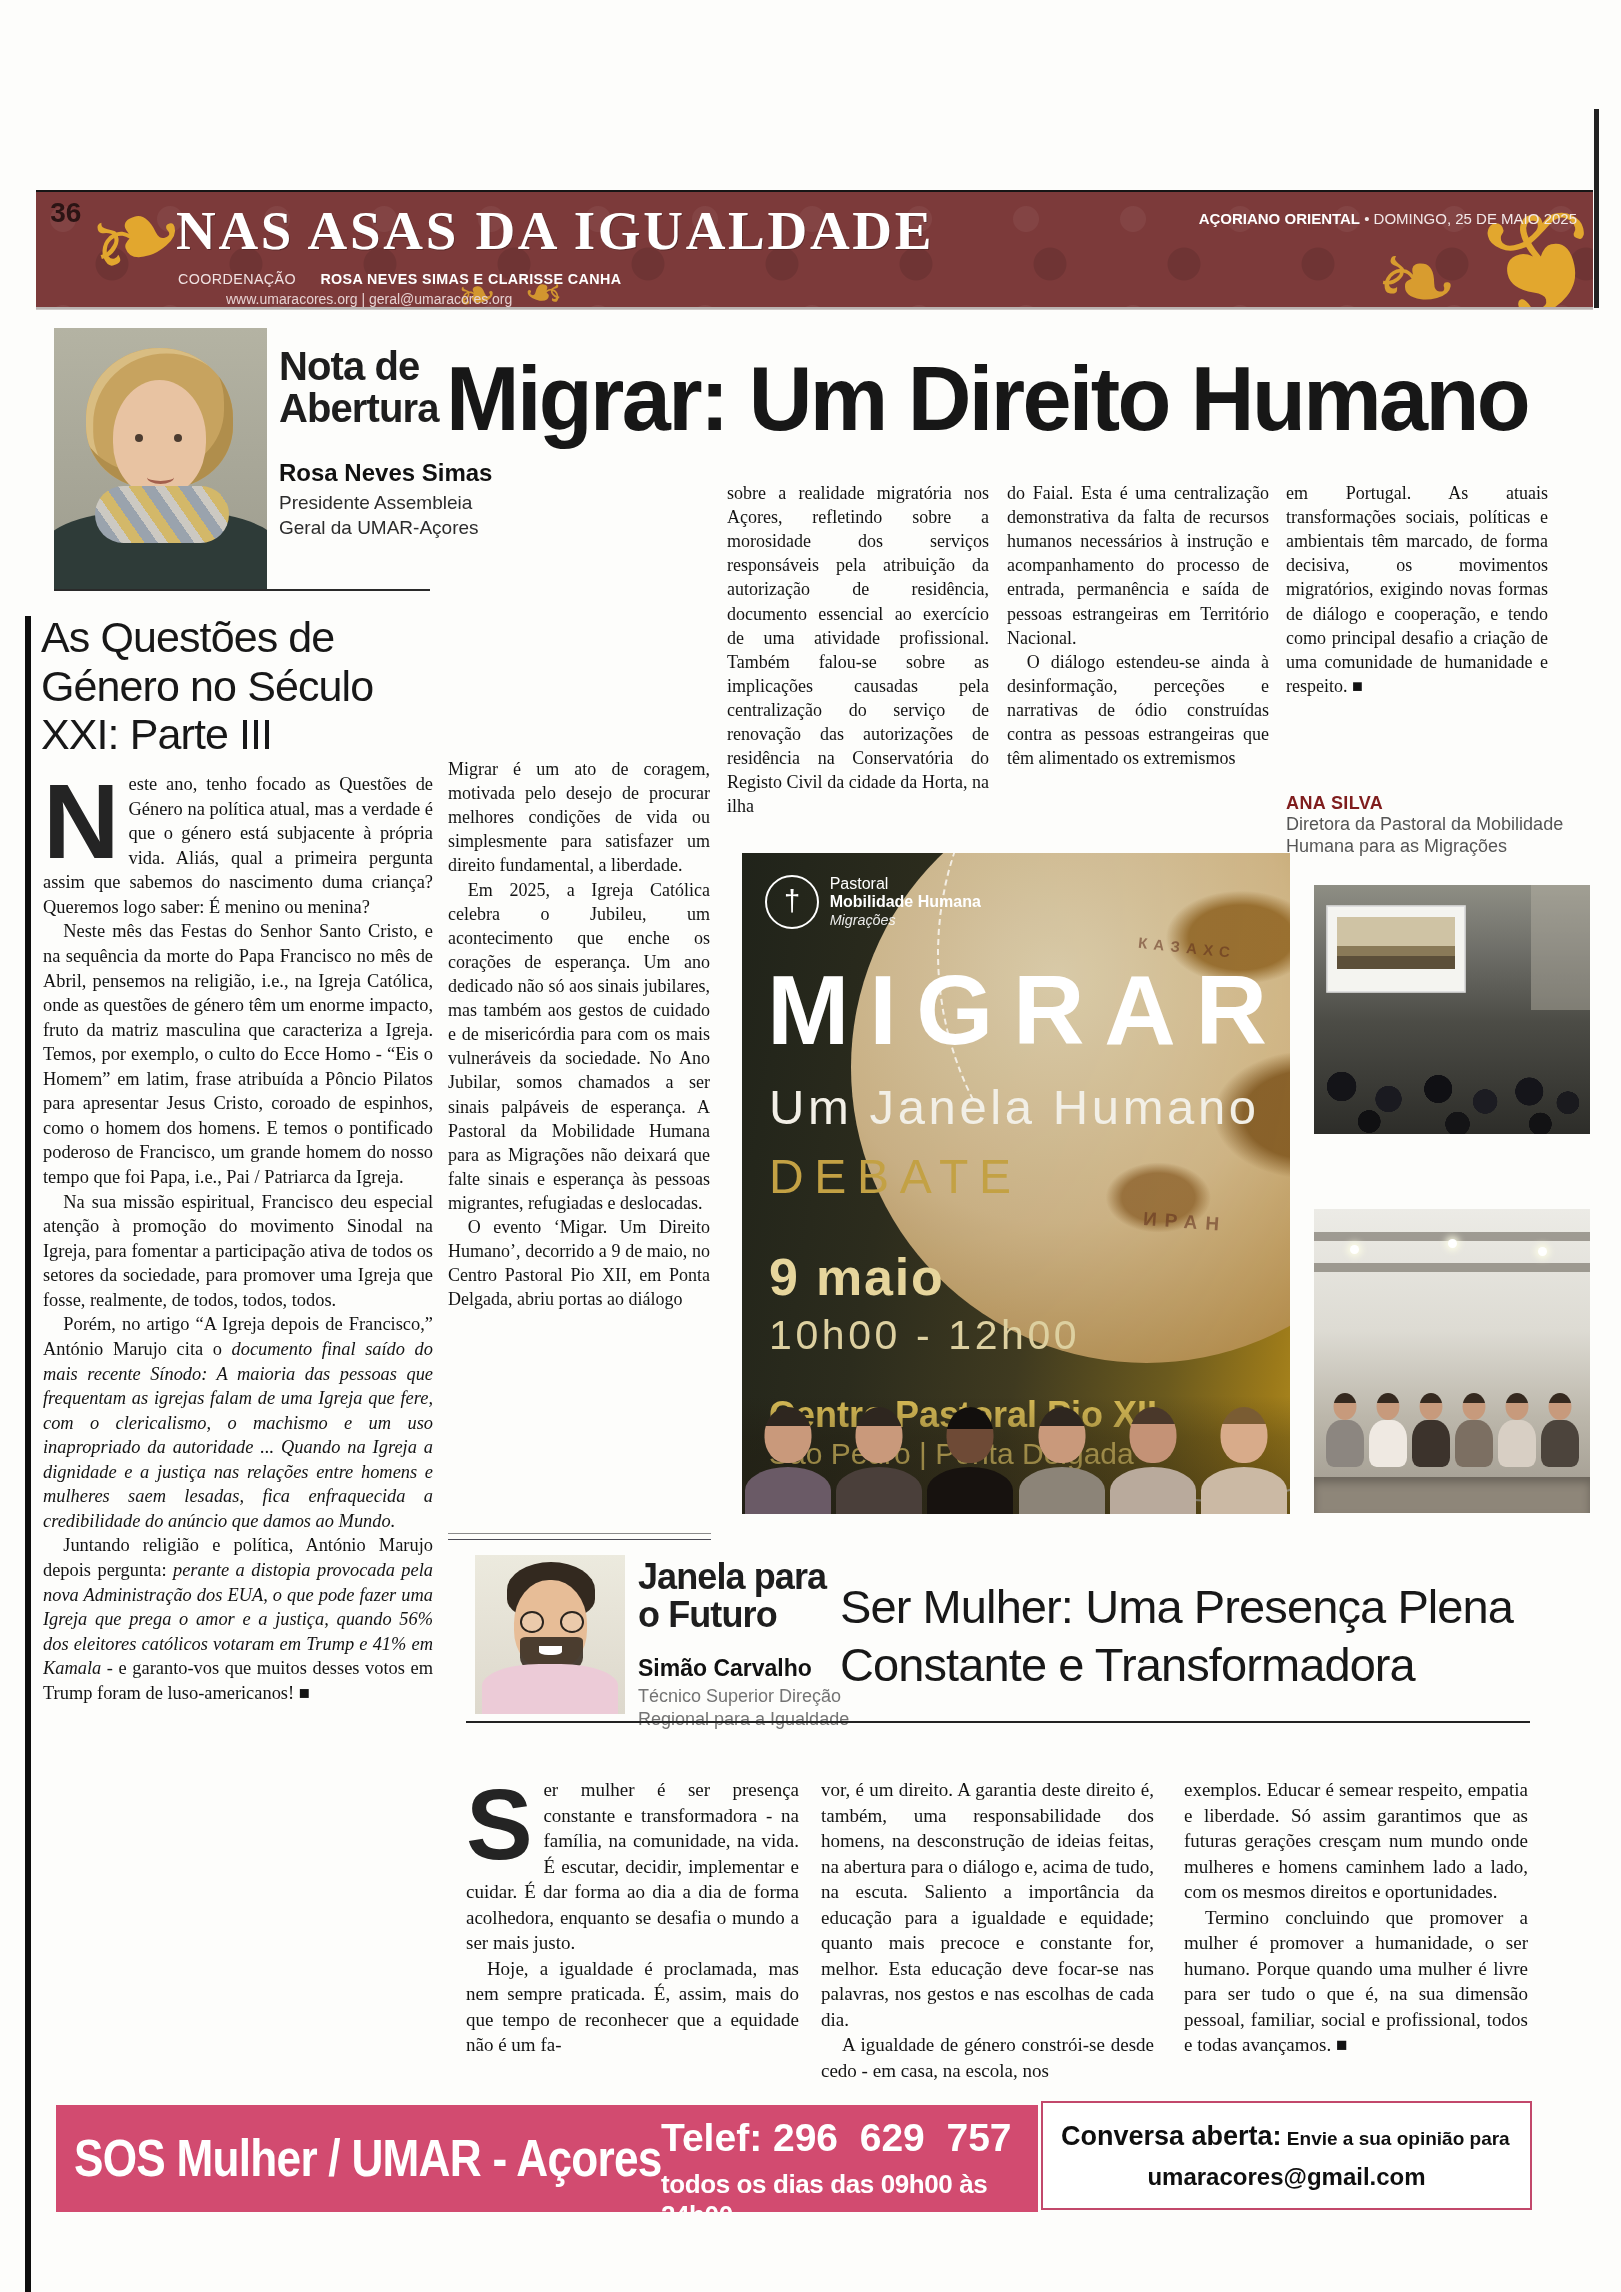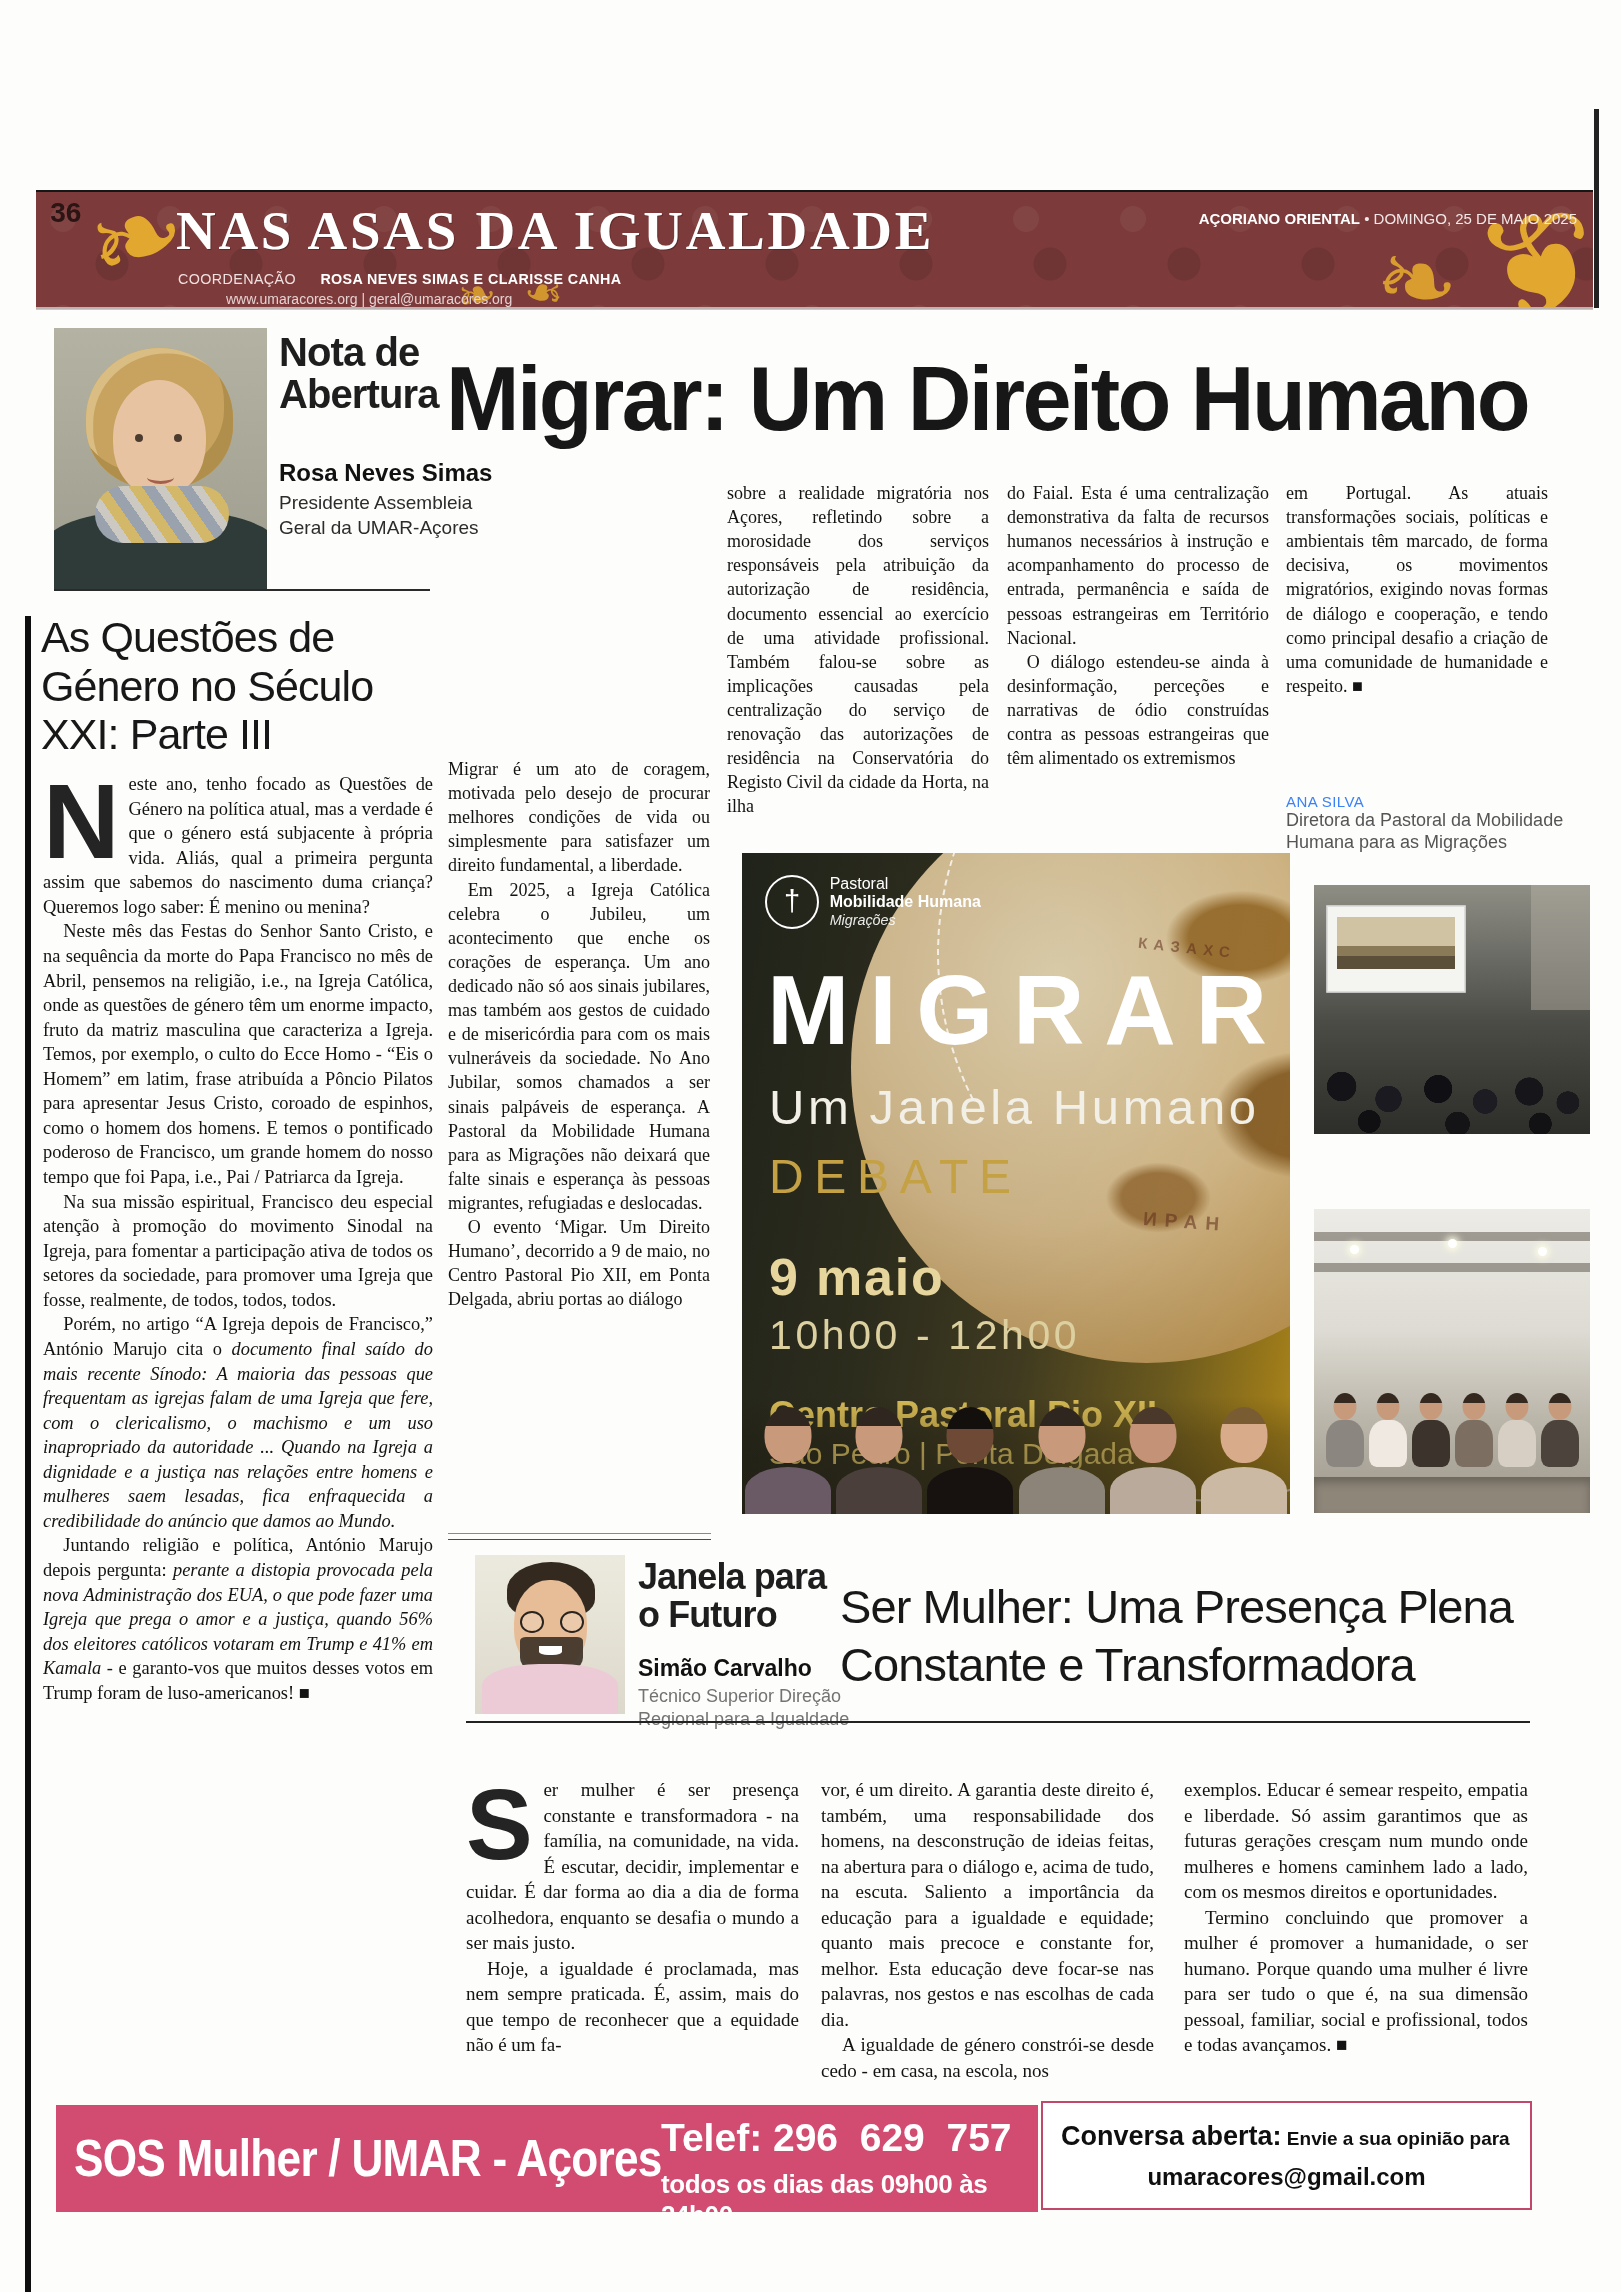--- a/index.html
+++ b/index.html
@@ -37,21 +37,21 @@
   
   .photo-rosa{left:54px;top:328px;width:213px;height:262px;background:linear-gradient(#b4b3a3,#9d9c8e);overflow:hidden;}
   .r-hair{position:absolute;left:32px;top:19.7px;width:147px;height:140px;background:#c7a35f;border-radius:52% 52% 46% 46%;
           box-shadow:inset -9px -16px 0 #b08e4c, inset 7.2px 5.4px 0 #d9bd82;}
   .r-face{position:absolute;left:59px;top:52px;width:93px;height:116px;background:#e8c3a2;border-radius:50% 50% 46% 46%;}
   .r-eye{position:absolute;width:8px;height:8px;border-radius:50%;background:#4c3c30;top:106px;}
   .r-mouth{position:absolute;left:93px;top:142px;width:27px;height:10.7px;border-bottom:3.6px solid #a3604d;border-radius:0 0 50% 50%;}
   .r-shoulders{position:absolute;left:-10.7px;top:183px;width:236px;height:86px;background:#2e3b38;border-radius:42% 42% 0 0;}
   .r-scarf{position:absolute;left:41px;top:158px;width:134px;height:57px;border-radius:30px;
     background:repeating-linear-gradient(55deg,#d3b869 0 10.7px,#9aa3ad 10.7px 21.5px,#ccc9c2 21.5px 30px);}
-  .nota-kicker{left:279px;top:332px;font-size:40px;font-weight:700;line-height:1.04;letter-spacing:-0.9px;color:#1e1e1e;}
+  .nota-kicker{left:279px;top:346px;font-size:40px;font-weight:700;line-height:1.04;letter-spacing:-0.9px;color:#1e1e1e;}
   .nota-author{left:279px;top:459px;font-size:24px;font-weight:700;color:#111;text-align:right;}
   .nota-role{left:279px;top:491px;font-size:19px;line-height:1.3;color:#2c2c2c;}
   .nota-rule{left:54px;top:589px;width:376px;height:1.8px;background:#2a2a2a;}
   .left-headline{left:41px;top:613px;font-size:43px;font-weight:400;line-height:1.13;letter-spacing:-0.9px;color:#181818;}
 
   .serif{font-family:"Liberation Serif",serif;text-align:justify;color:#131313;}
   .left-body{left:43px;top:772px;width:390px;height:1324px;font-size:18.4px;line-height:1.335;overflow:hidden;}
   .left-body p,.col p,.bcol p{margin:0;}
   .left-body p + p,.col p + p,.bcol p + p{text-indent:1.1em;}
   .dropcap{float:left;font-family:"Liberation Sans",sans-serif;font-weight:700;font-size:106px;
@@ -61,21 +61,21 @@
   
   .main-headline{left:446px;top:347px;font-size:91px;font-weight:800;letter-spacing:-2.7px;color:#171717;
     white-space:nowrap;transform:scaleX(.97);transform-origin:left;}
   .standfirst{left:453px;top:466px;font-size:29.6px;line-height:1.31;color:#2b2b2b;}
   .col{width:262px;font-size:18px;line-height:1.34;}
   .colA{left:448px;top:757px;height:772px;overflow:hidden;}
   .colB{left:727px;top:481px;height:371px;overflow:hidden;}
   .colC{left:1007px;top:481px;height:371px;overflow:hidden;}
   .colD{left:1286px;top:481px;height:310px;overflow:hidden;}
   .byline{left:1286px;top:793px;color:#5a5a5a;}
-  .byline .bn{font-size:15px;font-weight:400;letter-spacing:0.4px;color:#3b82f6;}
+  .byline .bn{font-size:18px;font-weight:700;letter-spacing:0.4px;color:#7f1d1d;}
   .byline .br{font-size:18px;line-height:1.22;color:#555;}
   .end-rule{left:448px;top:1533px;width:263px;height:4.5px;border-top:0.9px solid #8a8a8a;border-bottom:1.8px solid #4a4a55;}
 
   
   .poster{left:742px;top:853px;width:548px;height:661px;overflow:hidden;
     background:linear-gradient(100deg,#20231a 0%,#2c2c1d 30%,#3f3a20 55%,#6b5a1e 78%,#9c7a1a 94%,#ad891f 100%);}
   .globe{position:absolute;right:-152px;top:-81px;width:591px;height:591px;border-radius:50%;
     background:
       radial-gradient(ellipse 116px 72px at 66% 28%, rgba(150,105,40,.9) 0 45%, transparent 65%),
       radial-gradient(ellipse 152px 99px at 78% 58%, rgba(130,88,34,.9) 0 45%, transparent 65%),

